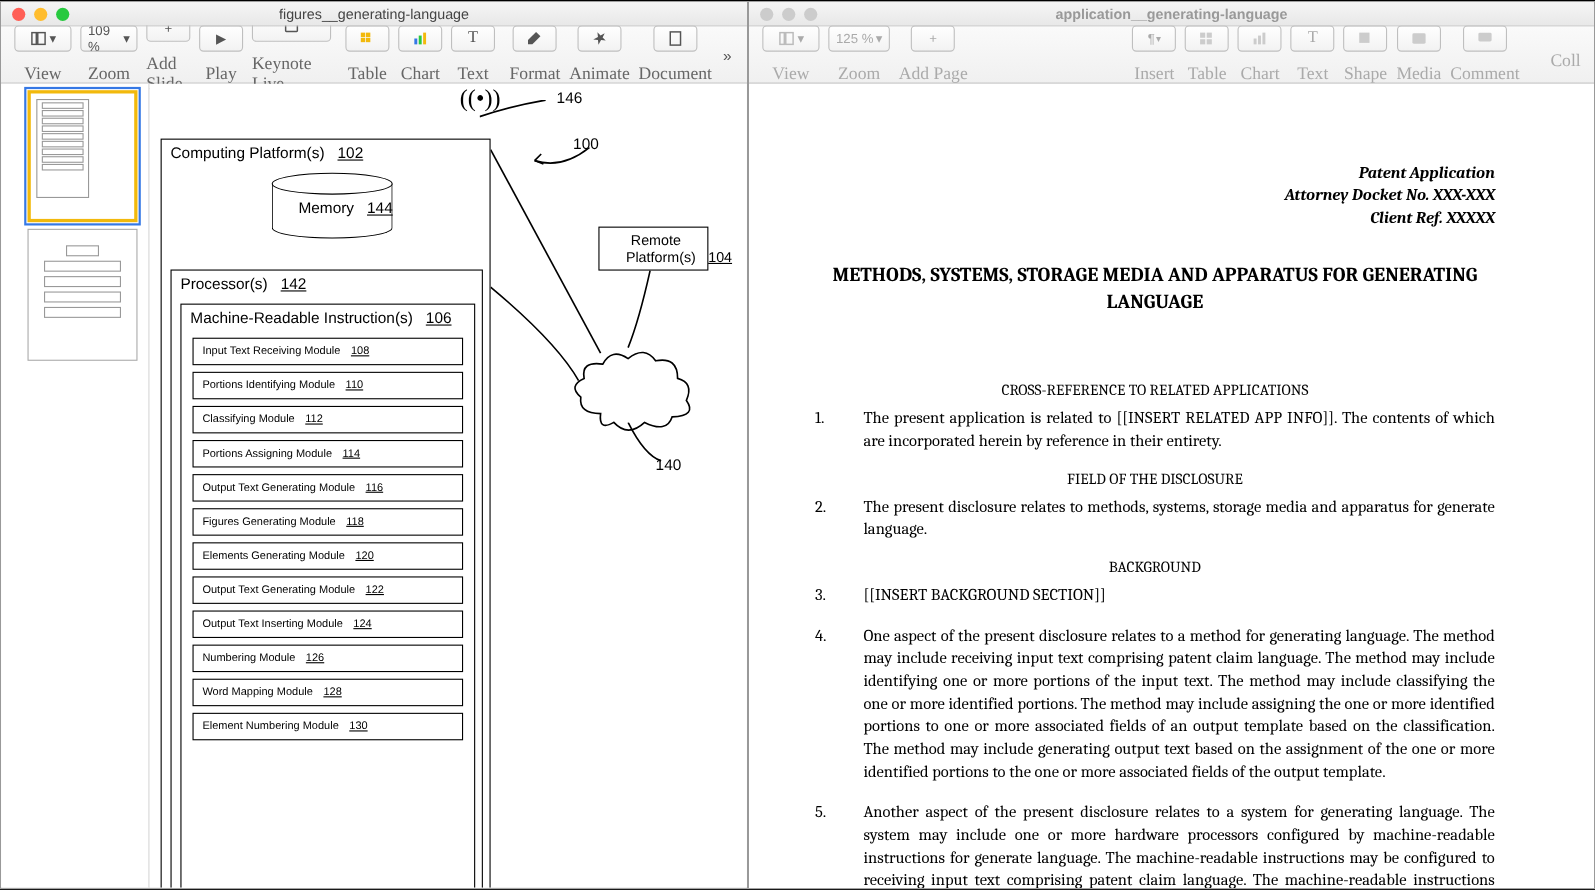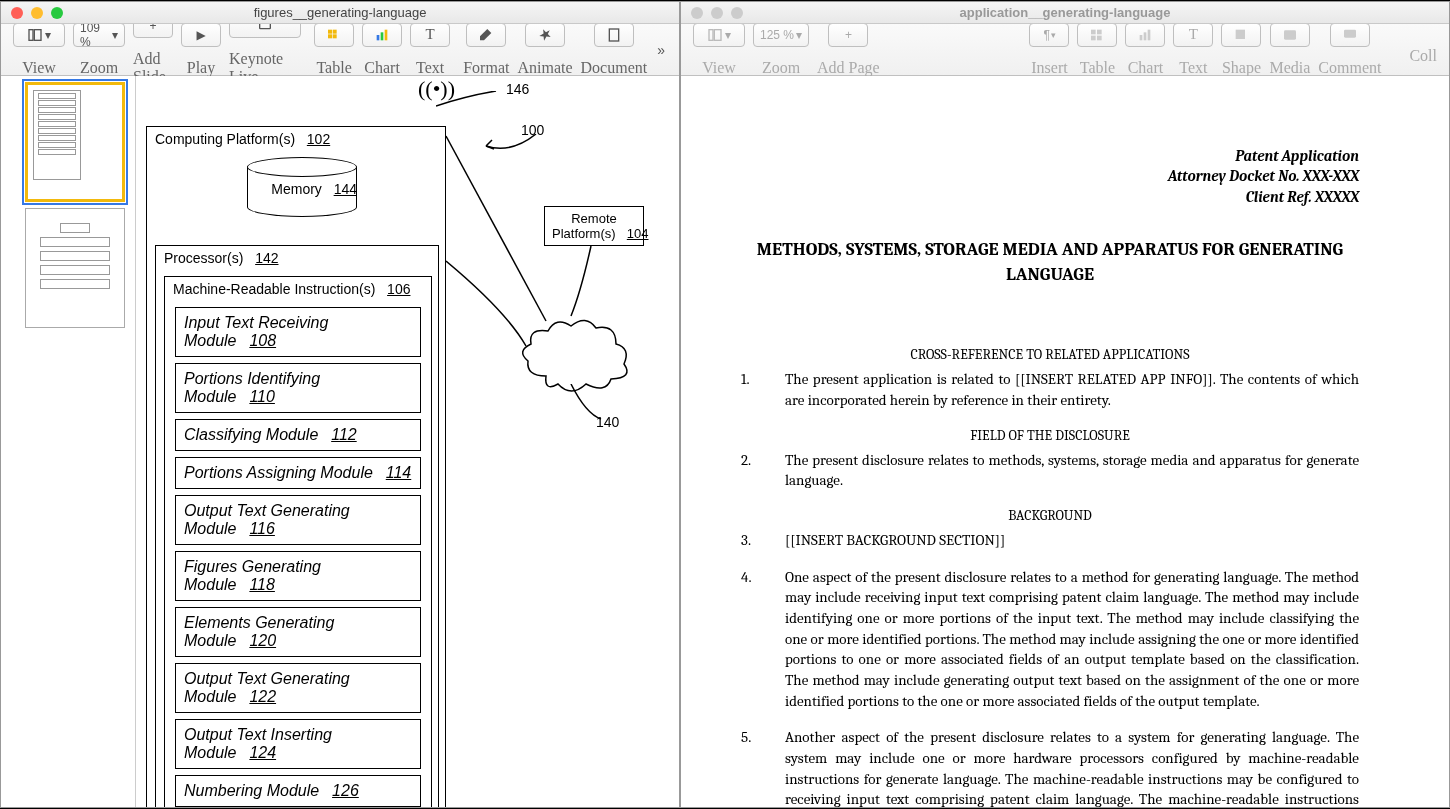--- a/index.html
+++ b/index.html
@@ -137,22 +137,21 @@
     position: absolute;
     background:#fff;
     font-size: 14px;
   }
   .box-label { padding: 4px 8px; }
   .refnum { text-decoration: underline; margin-left:4px;}
   .module {
     border:1.5px solid #000;
     margin: 6px 10px;
     padding: 6px 8px;
-    font-size:16px;
-    font-style:italic;
+    font-size:10px;
   }
   .cylinder {
     position:absolute;
     left: 100px; top:40px;
     width: 110px; height: 56px;
     text-align:right;
   }
   .cyl-top {
     width:110px;height:20px;
     border:1.5px solid #000;
@@ -394,21 +393,21 @@
                   <div class="module"><span>Output Text Generating Module</span>&nbsp;&nbsp;<span class="refnum">122</span></div>
                   <div class="module"><span>Output Text Inserting Module</span>&nbsp;&nbsp;<span class="refnum">124</span></div>
                   <div class="module"><span>Numbering Module</span>&nbsp;&nbsp;<span class="refnum">126</span></div>
                   <div class="module"><span>Word Mapping Module</span>&nbsp;&nbsp;<span class="refnum">128</span></div>
                   <div class="module"><span>Element Numbering Module</span>&nbsp;&nbsp;<span class="refnum">130</span></div>
                 </div>
             </div>
           </div>
         </div>
 
-        <div class="box" style="left:398px;top:120px;width:100px;height:40px;padding:4px 7px;font-size:13px;text-align:center;">
+        <div class="box" style="left:398px;top:120px;width:100px;height:40px;padding:4px 24px;font-size:13px;text-align:right;">
           <span>Remote Platform(s)</span>&nbsp;&nbsp;<span class="refnum">104</span>
         </div>
 
         <svg style="position:absolute;left:370px;top:230px;overflow:visible" width="120" height="90">
           <path d="M30 60 Q10 60 12 45 Q0 35 15 28 Q12 12 32 15 Q40 0 55 10 Q70 -2 80 12 Q100 8 100 28 Q115 32 108 48 Q118 62 95 63 Q90 78 70 68 Q55 82 42 68 Q28 76 30 60 Z" fill="#fff" stroke="#000" stroke-width="1.5"></path>
         </svg>
 
         <svg style="position:absolute;left:300px;top:45px;" width="150" height="280">
           <path d="M145 115 Q135 160 125 185" stroke="#000" fill="none" stroke-width="1.5"></path>
           <path d="M0 130 Q60 180 80 215" stroke="#000" fill="none" stroke-width="1.5"></path>

